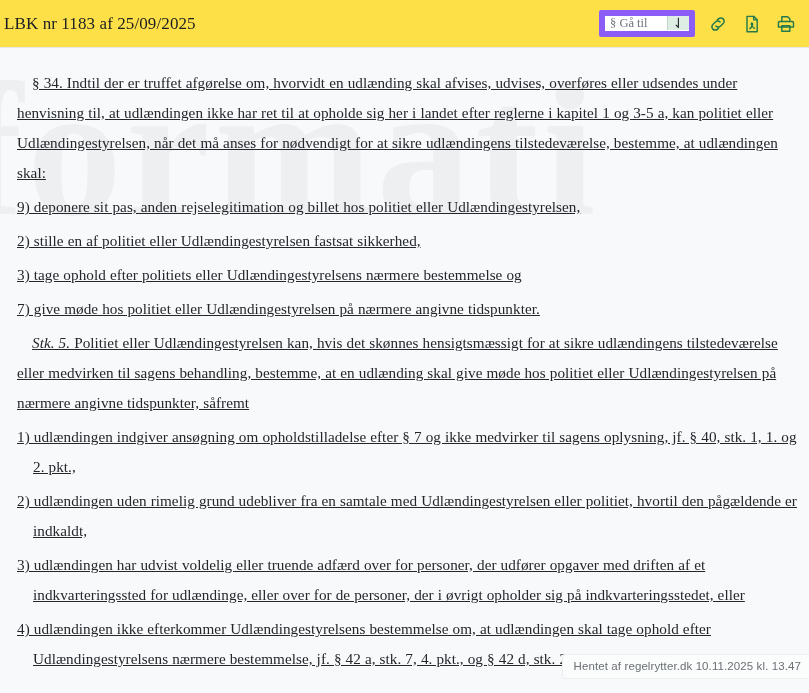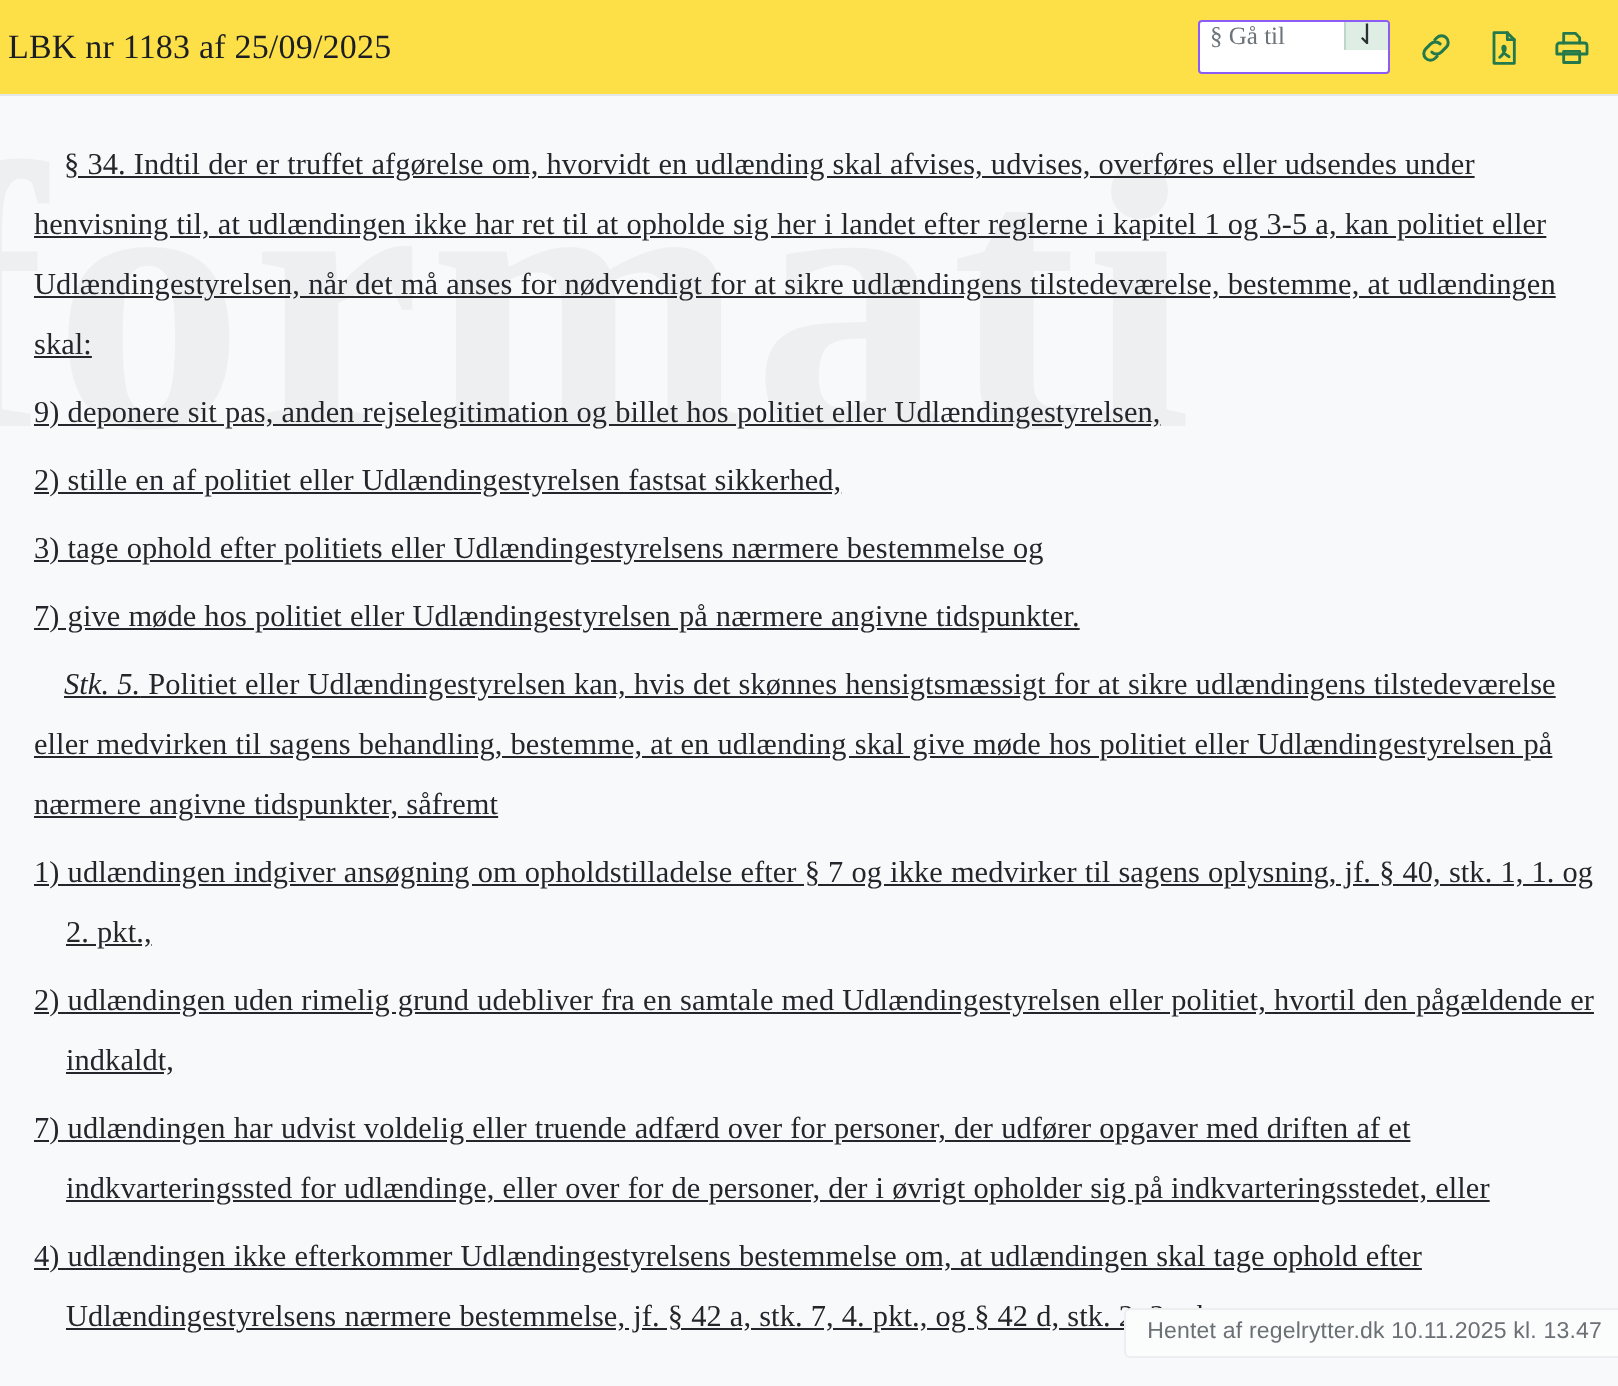--- a/index.html
+++ b/index.html
@@ -68,21 +68,21 @@
     align-items: center;
     gap: 12px;
   }
 
   
   .goto-combo {
     display: flex;
     align-items: flex-start;
     height: 27px;
     width: 96px;
-    border: 1px solid #8b5cf6;
+    border: 6px solid #8b5cf6;
     border-radius: 2px;
     background: #ffffff;
     overflow: hidden;
   }
   .goto-input {
     flex: 1;
     border: 0;
     outline: none;
     background: transparent;
     font-family: "Liberation Serif", "DejaVu Serif", serif;
@@ -220,19 +220,19 @@
 
 <div class="doc">
     <p class="para section">§ 34. Indtil der er truffet afgørelse om, hvorvidt en udlænding skal afvises, udvises, overføres eller udsendes under henvisning til, at udlændingen ikke har ret til at opholde sig her i landet efter reglerne i kapitel 1 og 3-5 a, kan politiet eller Udlændingestyrelsen, når det må anses for nødvendigt for at sikre udlændingens tilstedeværelse, bestemme, at udlændingen skal:</p>
     <p class="para item">9) deponere sit pas, anden rejselegitimation og billet hos politiet eller Udlændingestyrelsen,</p>
     <p class="para item">2) stille en af politiet eller Udlændingestyrelsen fastsat sikkerhed,</p>
     <p class="para item">3) tage ophold efter politiets eller Udlændingestyrelsens nærmere bestemmelse og</p>
     <p class="para item">7) give møde hos politiet eller Udlændingestyrelsen på nærmere angivne tidspunkter.</p>
     <p class="para stk"><span class="it">Stk. 5.</span> Politiet eller Udlændingestyrelsen kan, hvis det skønnes hensigtsmæssigt for at sikre udlændingens tilstedeværelse eller medvirken til sagens behandling, bestemme, at en udlænding skal give møde hos politiet eller Udlændingestyrelsen på nærmere angivne tidspunkter, såfremt</p>
     <p class="para item">1) udlændingen indgiver ansøgning om opholdstilladelse efter § 7 og ikke medvirker til sagens oplysning, jf. § 40, stk. 1, 1. og 2. pkt.,</p>
     <p class="para item">2) udlændingen uden rimelig grund udebliver fra en samtale med Udlændingestyrelsen eller politiet, hvortil den pågældende er indkaldt,</p>
-    <p class="para item">7) udlændingen har udvist voldelig eller truende adfærd over for personer, der udfører opgaver med driften af et indkvarteringssted for udlændinge, eller over for de personer, der i øvrigt opholder sig på indkvarteringsstedet, eller</p>
+    <p class="para item">3) udlændingen har udvist voldelig eller truende adfærd over for personer, der udfører opgaver med driften af et indkvarteringssted for udlændinge, eller over for de personer, der i øvrigt opholder sig på indkvarteringsstedet, eller</p>
     <p class="para item">4) udlændingen ikke efterkommer Udlændingestyrelsens bestemmelse om, at udlændingen skal tage ophold efter Udlændingestyrelsens nærmere bestemmelse, jf. § 42 a, stk. 7, 4. pkt., og § 42 d, stk. 2, 2. pkt.</p>
   </div>
 
 <div class="footer">
   <div class="stamp">Hentet af regelrytter.dk 10.11.2025 kl. 13.47</div>
 </div>
 
 </body></html>

